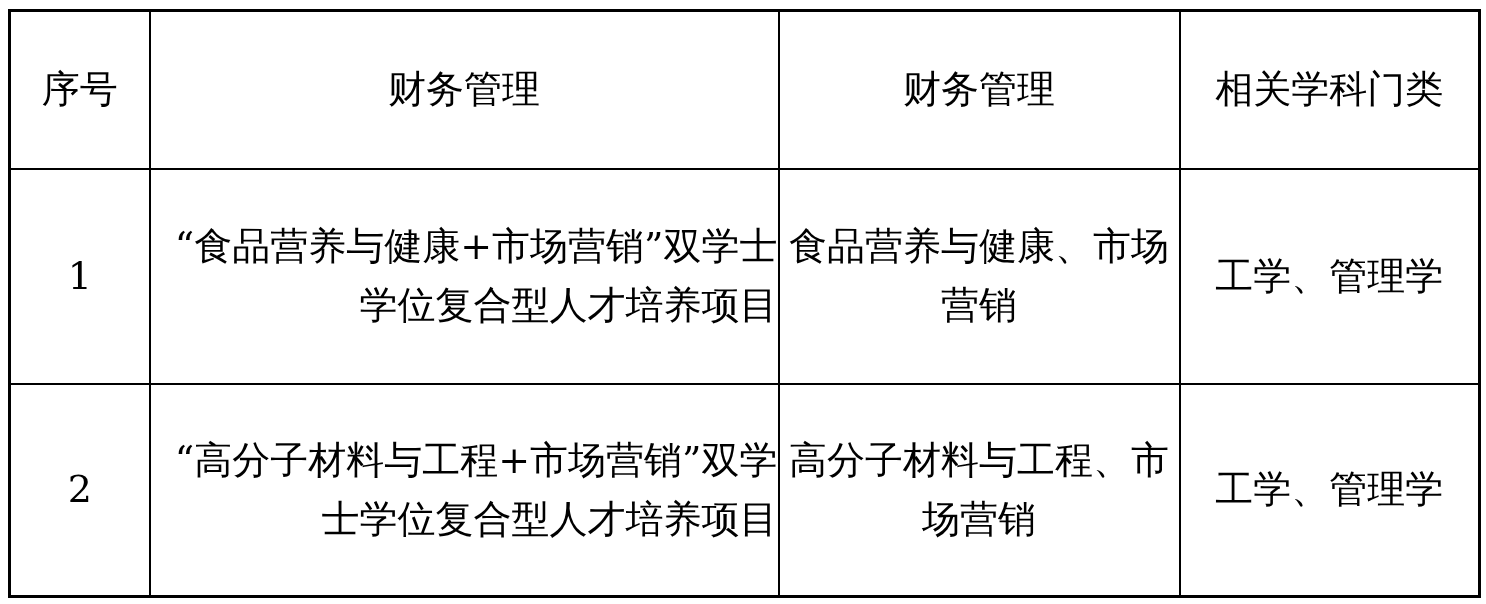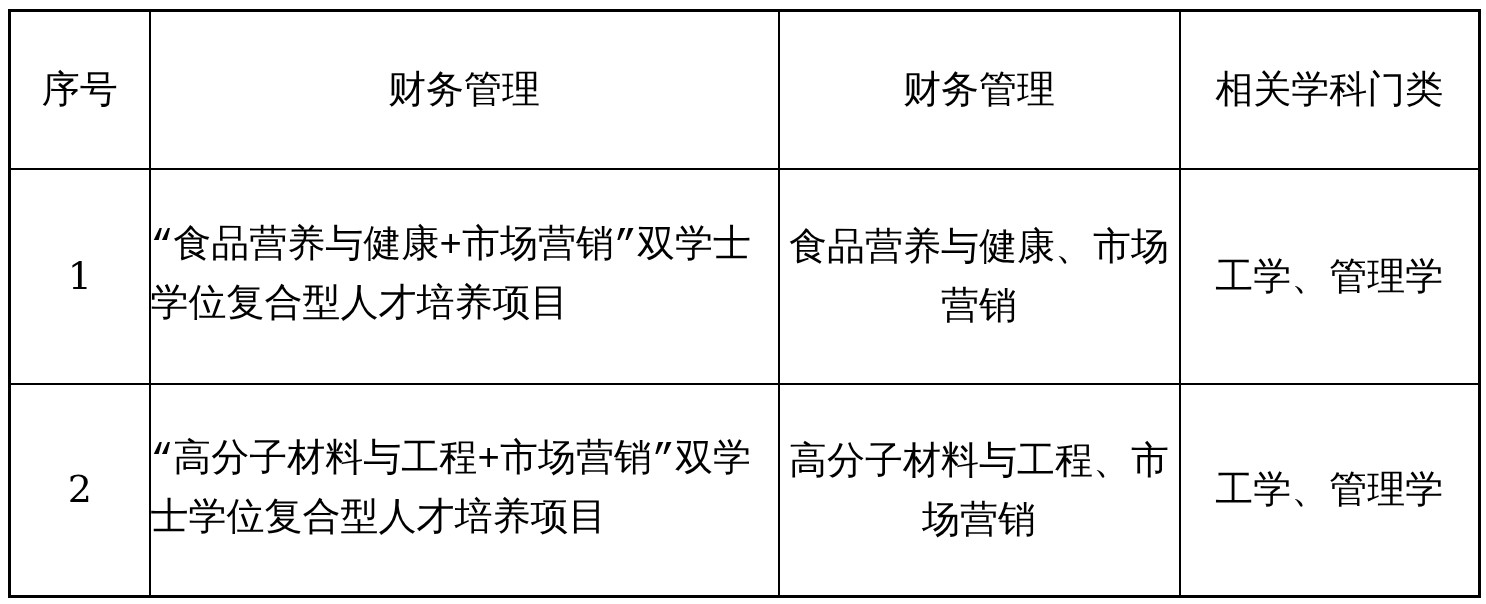--- a/index.html
+++ b/index.html
@@ -35,24 +35,23 @@
   tr.data-row-1   { height: 215px; }
   tr.data-row-2   { height: 213px; }
 
   col.col-serial   { width: 140px; }
   col.col-name     { width: 629px; }
   col.col-major    { width: 401px; }
   col.col-category { width: 300px; }
 
   th.c-center, td.c-center { text-align: center; }
   td.c-name {
-    text-align: left;
+    text-align: right;
     padding: 0 6px 0 5px;
     font-size: 40px;
-    font-family: Liberation Mono, monospace;
   }
   td.c-major {
     text-align: center;
     padding: 0 4px;
     margin-top: 23px;
   }
   td.c-serial {
     text-align: center;
     font-size: 36px;
   }

